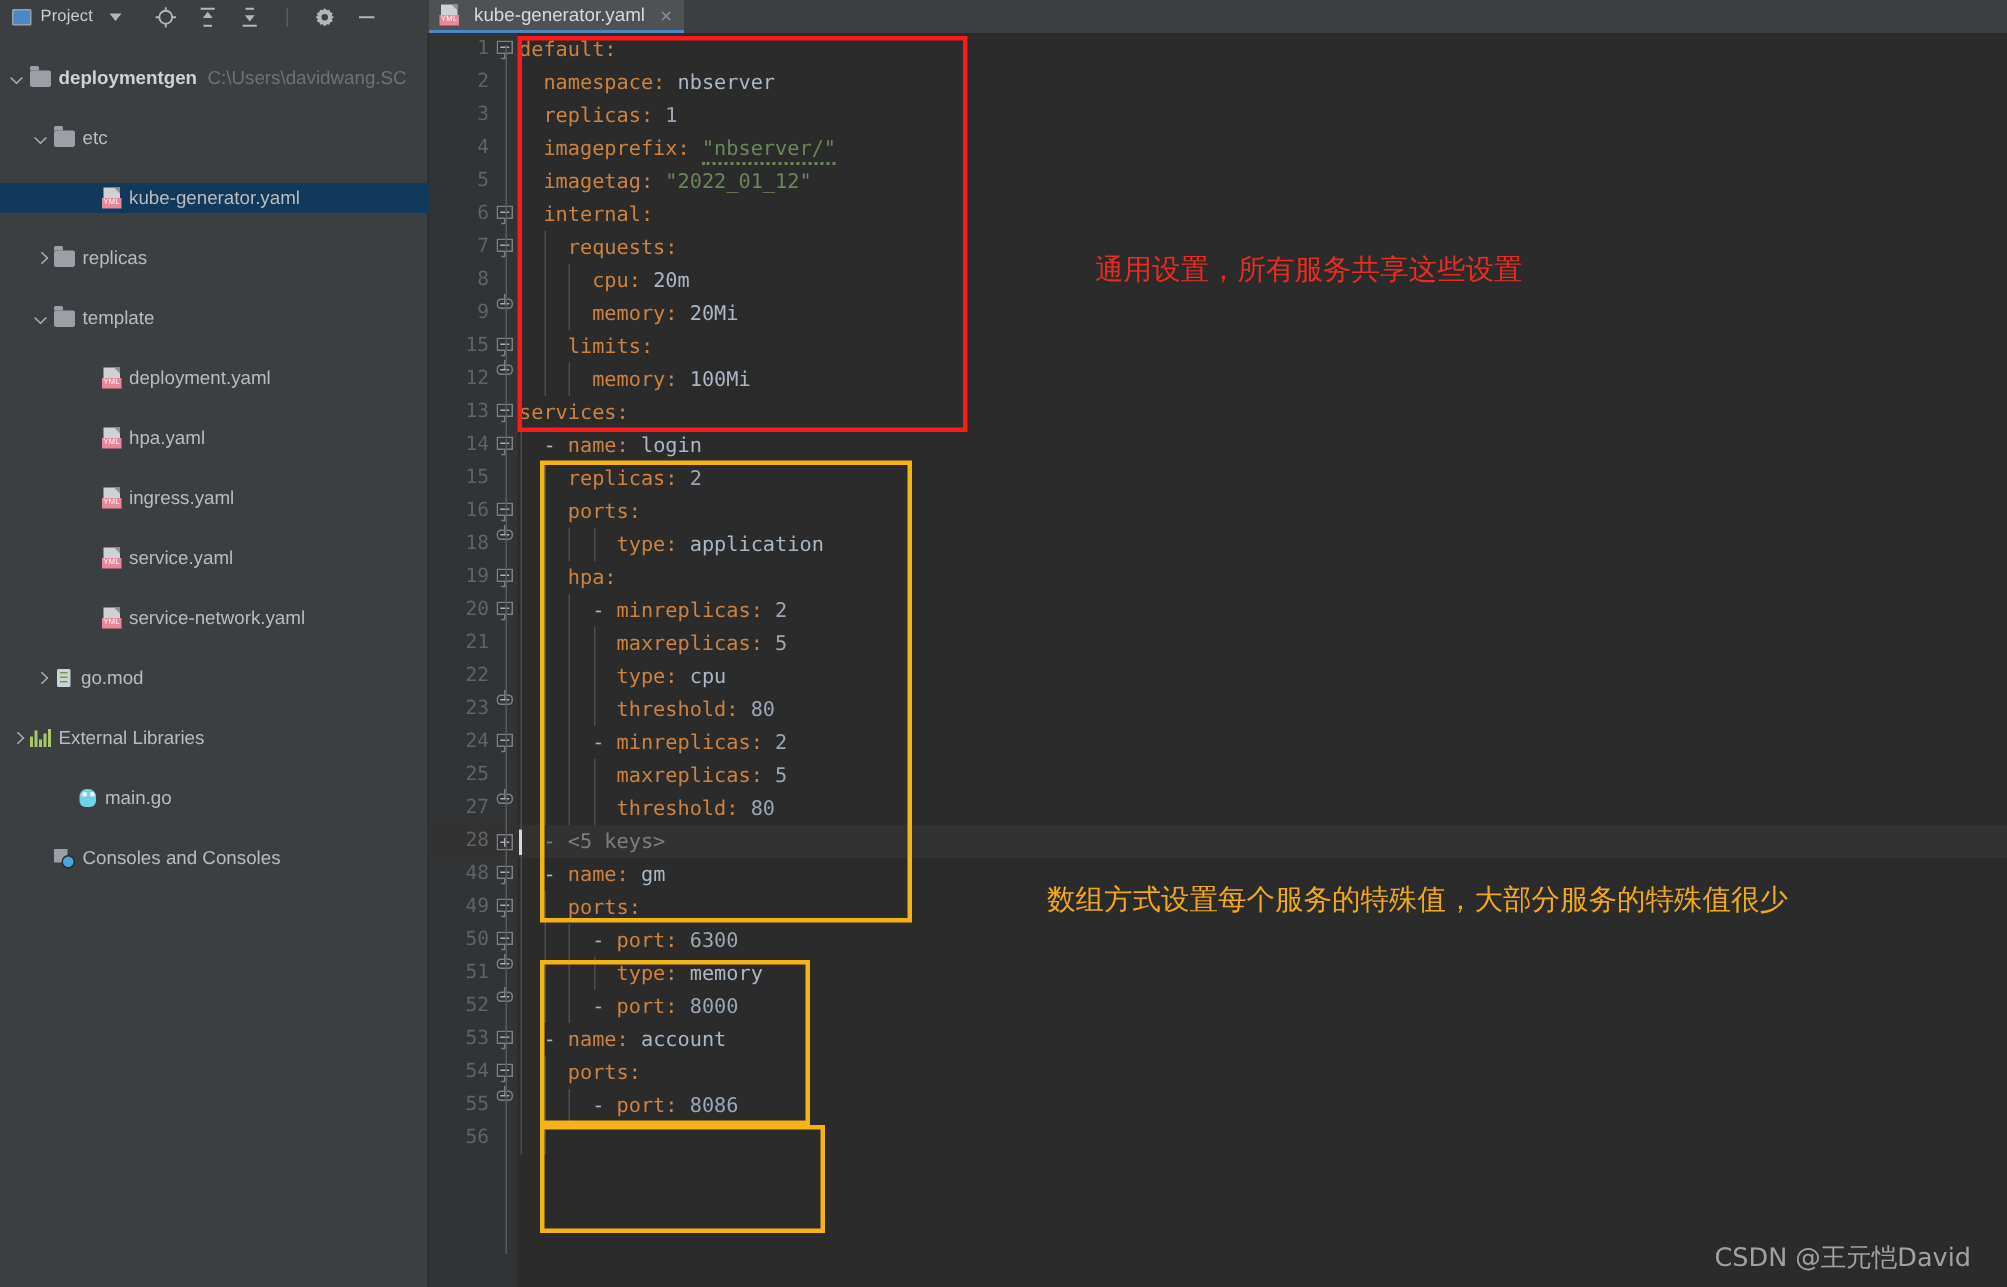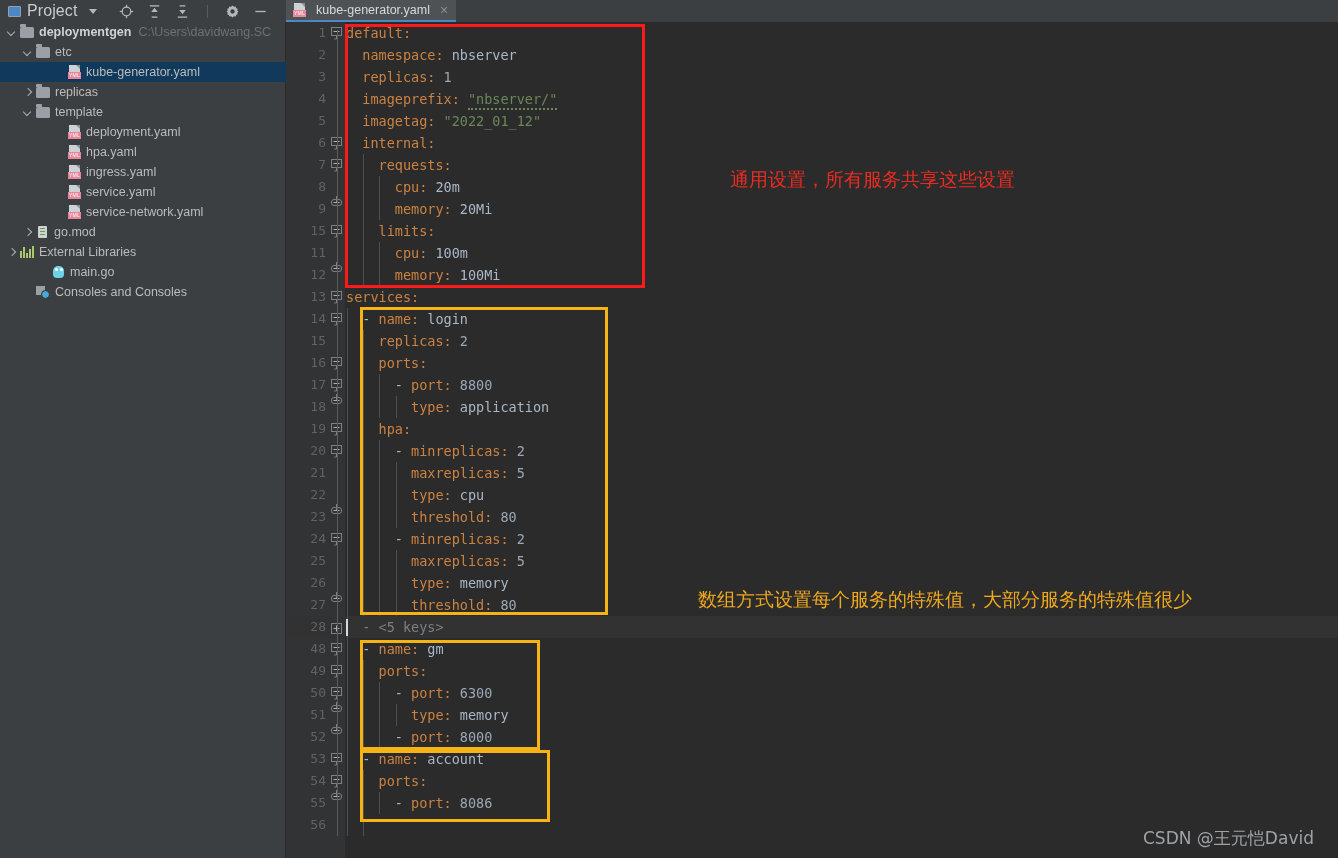--- a/index.html
+++ b/index.html
@@ -37,21 +37,21 @@
     padding-left: 8px; gap: 6px;
   }
   .proj-icon {
     width: 13px; height: 11px;
     border: 1px solid #9aa0a6;
     background: #4a88c7;
     box-sizing: border-box;
     border-radius: 1px;
   }
   .proj-text {
-    color: #c9ccce; font-size: 16px;
+    color: #c9ccce; font-size: 11px;
     letter-spacing: .1px;
   }
   .caret-down {
     width: 0; height: 0;
     border-left: 4.5px solid transparent;
     border-right: 4.5px solid transparent;
     border-top: 5px solid #b4b7ba;
     margin-left: 5px;
   }
   .tb-icons {
@@ -68,20 +68,21 @@
   .tree {
     position: absolute; left: 0; top: 22px;
     width: 286px;
     font-size: 12.5px;
     color: #bbbbbb;
   }
   .trow {
     height: 20px; display: flex; align-items: center;
     white-space: nowrap; padding-left: 6px;
     box-sizing: border-box;
+    margin-top: 20px;
   }
   .trow.selected { background: #10395c; }
   .tw { display: inline-block; }
   .arrow {
     width: 12px; height: 12px; position: relative;
     flex: 0 0 12px; margin-right: 2px;
   }
   .arrow.right::after {
     content: ""; position: absolute; left: 3px; top: 2.5px;
     width: 5px; height: 5px;
@@ -552,27 +553,20 @@
             <span class="fold"><svg viewBox="0 0 11 14" width="11" height="14">
                 <rect x="0.5" y="0.5" width="10" height="8" fill="none" stroke="#7c8084" stroke-width="1"></rect>
                 <line x1="2.5" y1="4.5" x2="8.5" y2="4.5" stroke="#a9b0b5" stroke-width="1"></line>
                 <path d="M5.5 8.5 L5.5 12 L3.2 12" fill="none" stroke="#7c8084" stroke-width="1"></path>
               </svg></span>
             <span class="iguide" style="left: 61px;"></span>
             <span class="iguide" style="left: 77.24px;"></span>
             <span class="ctext"><span class="k">    limits</span><span class="k">:</span></span>
           </div>
           <div class="row">
-            <span class="lnum">11</span>
-            <span class="iguide" style="left: 61px;"></span>
-            <span class="iguide" style="left: 77.24px;"></span>
-            <span class="iguide" style="left: 93.48px;"></span>
-            <span class="ctext"><span class="k">      cpu</span><span class="k">: </span><span class="v">100m</span></span>
-          </div>
-          <div class="row">
             <span class="lnum">12</span>
             <span class="fold" style="top: -2px;"><svg viewBox="0 0 11 14" width="11" height="14">
                 <path d="M5.5 0 L5.5 6" stroke="#7c8084" stroke-width="1" fill="none"></path>
                 <rect x="0.5" y="3.5" width="10" height="6" rx="2.5" fill="none" stroke="#7c8084" stroke-width="1"></rect>
                 <line x1="2.5" y1="6.5" x2="8.5" y2="6.5" stroke="#a9b0b5" stroke-width="1"></line>
               </svg></span>
             <span class="iguide" style="left: 61px;"></span>
             <span class="iguide" style="left: 77.24px;"></span>
             <span class="iguide" style="left: 93.48px;"></span>
             <span class="ctext"><span class="k">      memory</span><span class="k">: </span><span class="v">100Mi</span></span>
@@ -607,32 +601,20 @@
             <span class="fold"><svg viewBox="0 0 11 14" width="11" height="14">
                 <rect x="0.5" y="0.5" width="10" height="8" fill="none" stroke="#7c8084" stroke-width="1"></rect>
                 <line x1="2.5" y1="4.5" x2="8.5" y2="4.5" stroke="#a9b0b5" stroke-width="1"></line>
                 <path d="M5.5 8.5 L5.5 12 L3.2 12" fill="none" stroke="#7c8084" stroke-width="1"></path>
               </svg></span>
             <span class="iguide" style="left: 61px;"></span>
             <span class="iguide" style="left: 77.24px;"></span>
             <span class="ctext"><span class="k">    ports</span><span class="k">:</span></span>
           </div>
           <div class="row">
-            <span class="lnum">17</span>
-            <span class="fold"><svg viewBox="0 0 11 14" width="11" height="14">
-                <rect x="0.5" y="0.5" width="10" height="8" fill="none" stroke="#7c8084" stroke-width="1"></rect>
-                <line x1="2.5" y1="4.5" x2="8.5" y2="4.5" stroke="#a9b0b5" stroke-width="1"></line>
-                <path d="M5.5 8.5 L5.5 12 L3.2 12" fill="none" stroke="#7c8084" stroke-width="1"></path>
-              </svg></span>
-            <span class="iguide" style="left: 61px;"></span>
-            <span class="iguide" style="left: 77.24px;"></span>
-            <span class="iguide" style="left: 93.48px;"></span>
-            <span class="ctext"><span class="dash">      - </span><span class="k">port</span><span class="k">: </span><span class="num">8800</span></span>
-          </div>
-          <div class="row">
             <span class="lnum">18</span>
             <span class="fold" style="top: -2px;"><svg viewBox="0 0 11 14" width="11" height="14">
                 <path d="M5.5 0 L5.5 6" stroke="#7c8084" stroke-width="1" fill="none"></path>
                 <rect x="0.5" y="3.5" width="10" height="6" rx="2.5" fill="none" stroke="#7c8084" stroke-width="1"></rect>
                 <line x1="2.5" y1="6.5" x2="8.5" y2="6.5" stroke="#a9b0b5" stroke-width="1"></line>
               </svg></span>
             <span class="iguide" style="left: 61px;"></span>
             <span class="iguide" style="left: 77.24px;"></span>
             <span class="iguide" style="left: 93.48px;"></span>
             <span class="iguide" style="left: 109.72px;"></span>
@@ -702,28 +684,20 @@
             <span class="iguide" style="left: 93.48px;"></span>
             <span class="ctext"><span class="dash">      - </span><span class="k">minreplicas</span><span class="k">: </span><span class="num">2</span></span>
           </div>
           <div class="row">
             <span class="lnum">25</span>
             <span class="iguide" style="left: 61px;"></span>
             <span class="iguide" style="left: 77.24px;"></span>
             <span class="iguide" style="left: 93.48px;"></span>
             <span class="iguide" style="left: 109.72px;"></span>
             <span class="ctext"><span class="k">        maxreplicas</span><span class="k">: </span><span class="num">5</span></span>
-          </div>
-          <div class="row">
-            <span class="lnum">26</span>
-            <span class="iguide" style="left: 61px;"></span>
-            <span class="iguide" style="left: 77.24px;"></span>
-            <span class="iguide" style="left: 93.48px;"></span>
-            <span class="iguide" style="left: 109.72px;"></span>
-            <span class="ctext"><span class="k">        type</span><span class="k">: </span><span class="v">memory</span></span>
           </div>
           <div class="row">
             <span class="lnum">27</span>
             <span class="fold" style="top: -2px;"><svg viewBox="0 0 11 14" width="11" height="14">
                 <path d="M5.5 0 L5.5 6" stroke="#7c8084" stroke-width="1" fill="none"></path>
                 <rect x="0.5" y="3.5" width="10" height="6" rx="2.5" fill="none" stroke="#7c8084" stroke-width="1"></rect>
                 <line x1="2.5" y1="6.5" x2="8.5" y2="6.5" stroke="#a9b0b5" stroke-width="1"></line>
               </svg></span>
             <span class="iguide" style="left: 61px;"></span>
             <span class="iguide" style="left: 77.24px;"></span>

